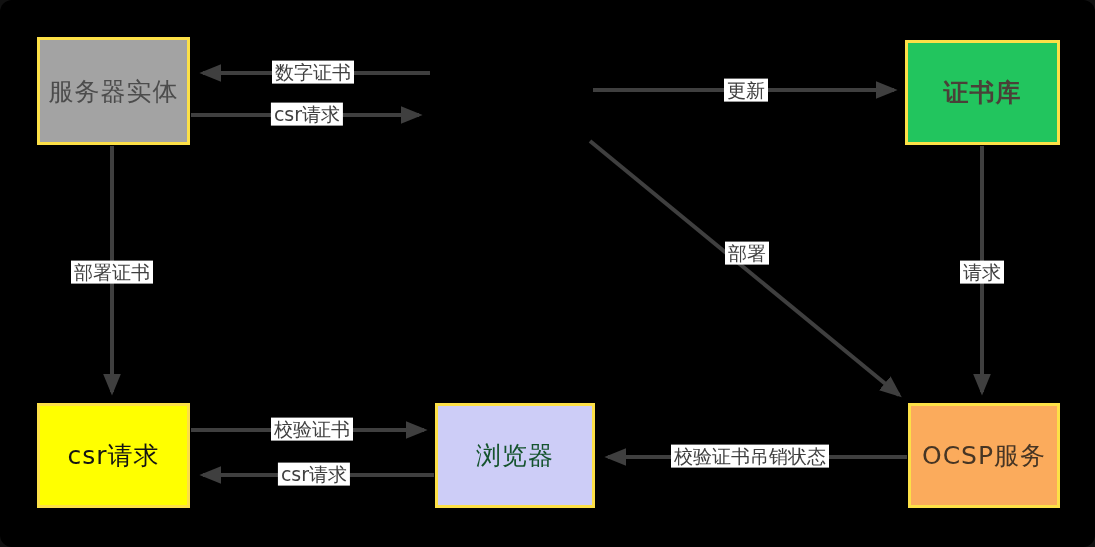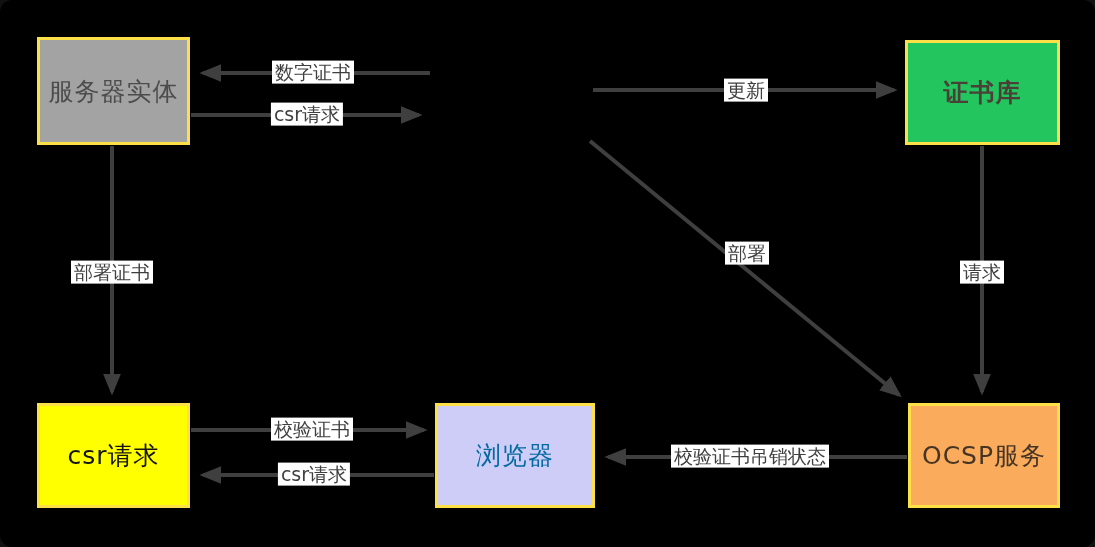--- a/index.html
+++ b/index.html
@@ -19,21 +19,21 @@
     display:flex;align-items:center;justify-content:center;
     font-size:25px;
     color:#3a3a3a;
     box-sizing:border-box;
     letter-spacing:1px;
   }
   .node-server-entity{left:37px;top:37px;width:153px;height:108px;color:#4c4c4c;}
   .node-ca{left:429px;top:38px;width:163px;height:104px;color:#2f4a12;}
   .node-cert-store{left:905px;top:40px;width:155px;height:105px;color:#4a4038;}
   .node-web-server{left:37px;top:403px;width:153px;height:105px;color:#141414;}
-  .node-browser{left:435px;top:403px;width:160px;height:105px;color:#0369a1;}
+  .node-browser{left:435px;top:403px;width:160px;height:105px;color:#14532d;}
   .node-ocsp{left:908px;top:403px;width:152px;height:105px;color:#463524;}
   .edge-label{
     position:absolute;
     z-index:3;
     transform:translate(-50%,-50%);
     background:#ffffff;
     color:#3f3f3f;
     font-size:19px;
     line-height:1.2;
     padding:0 3px;

